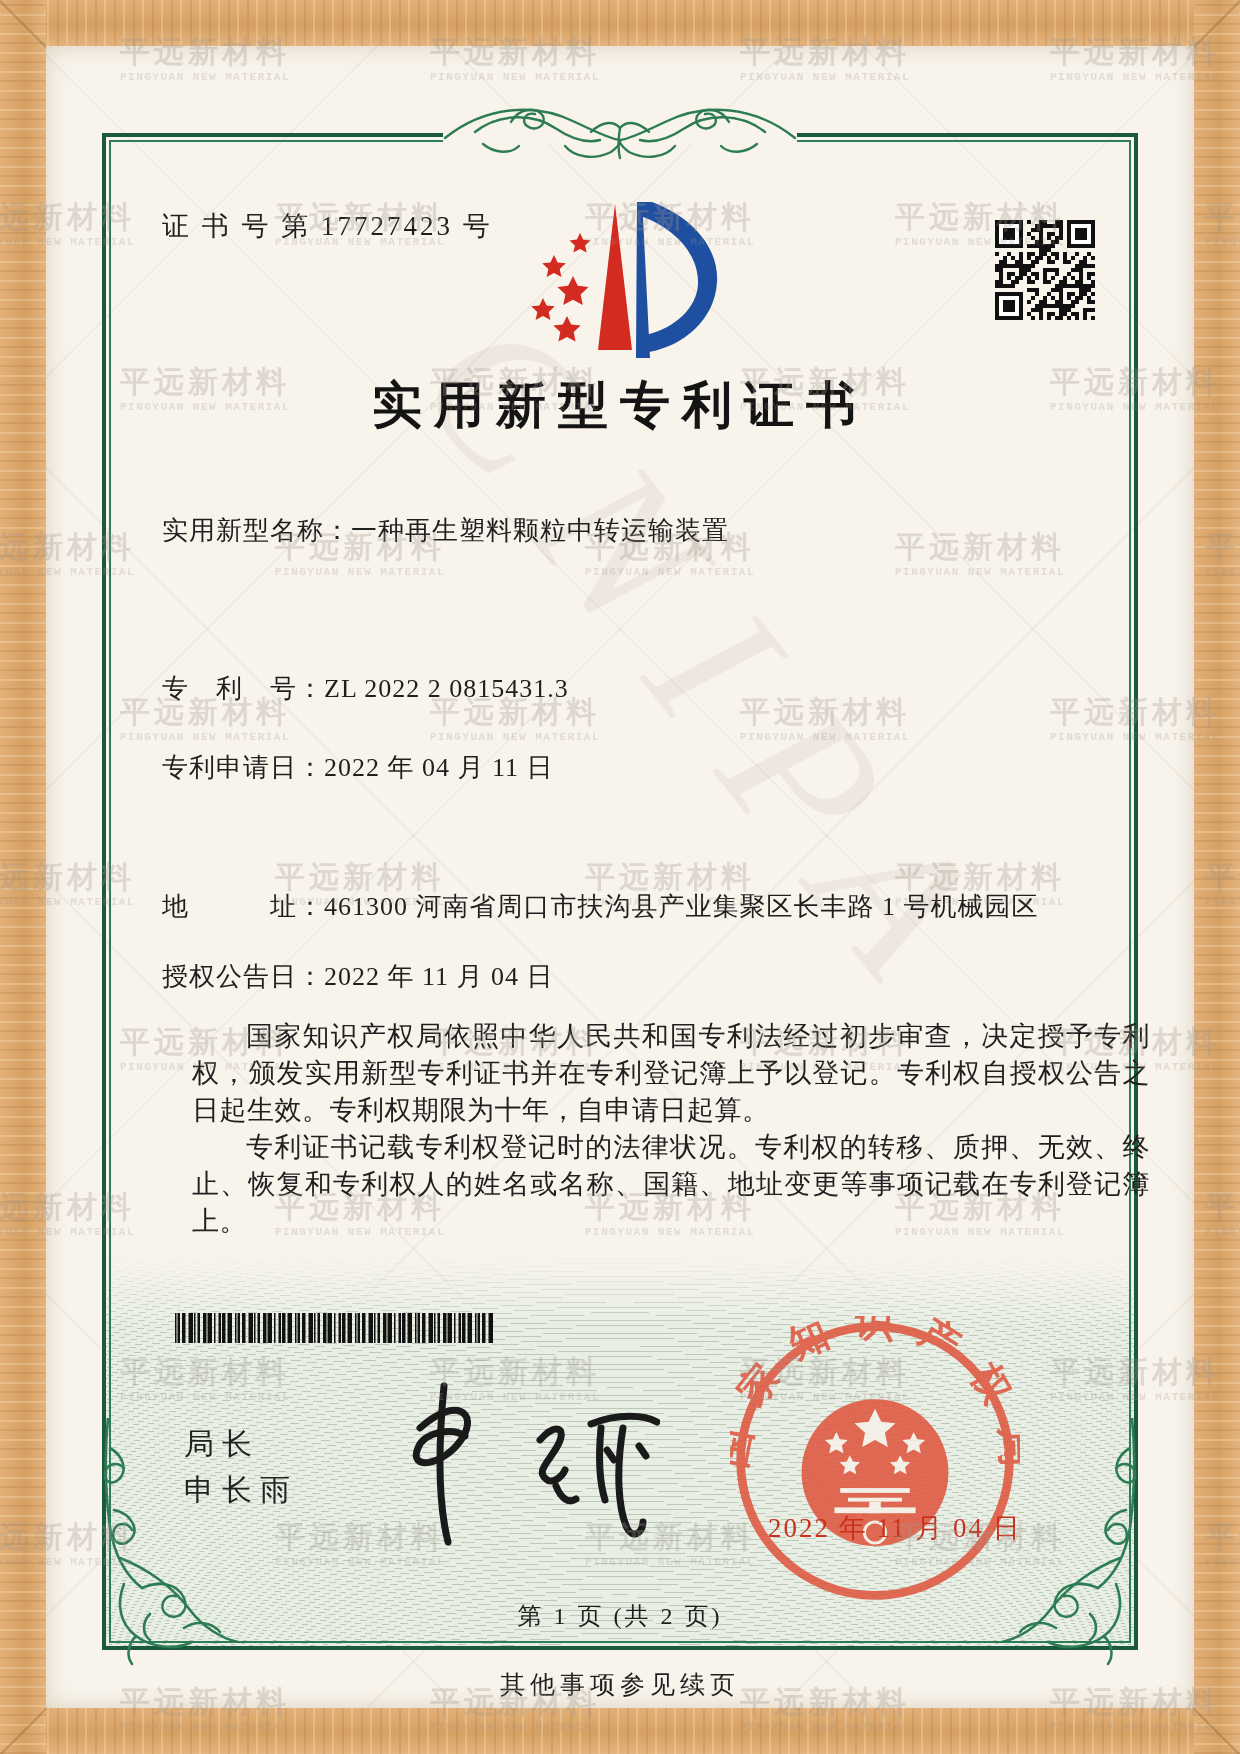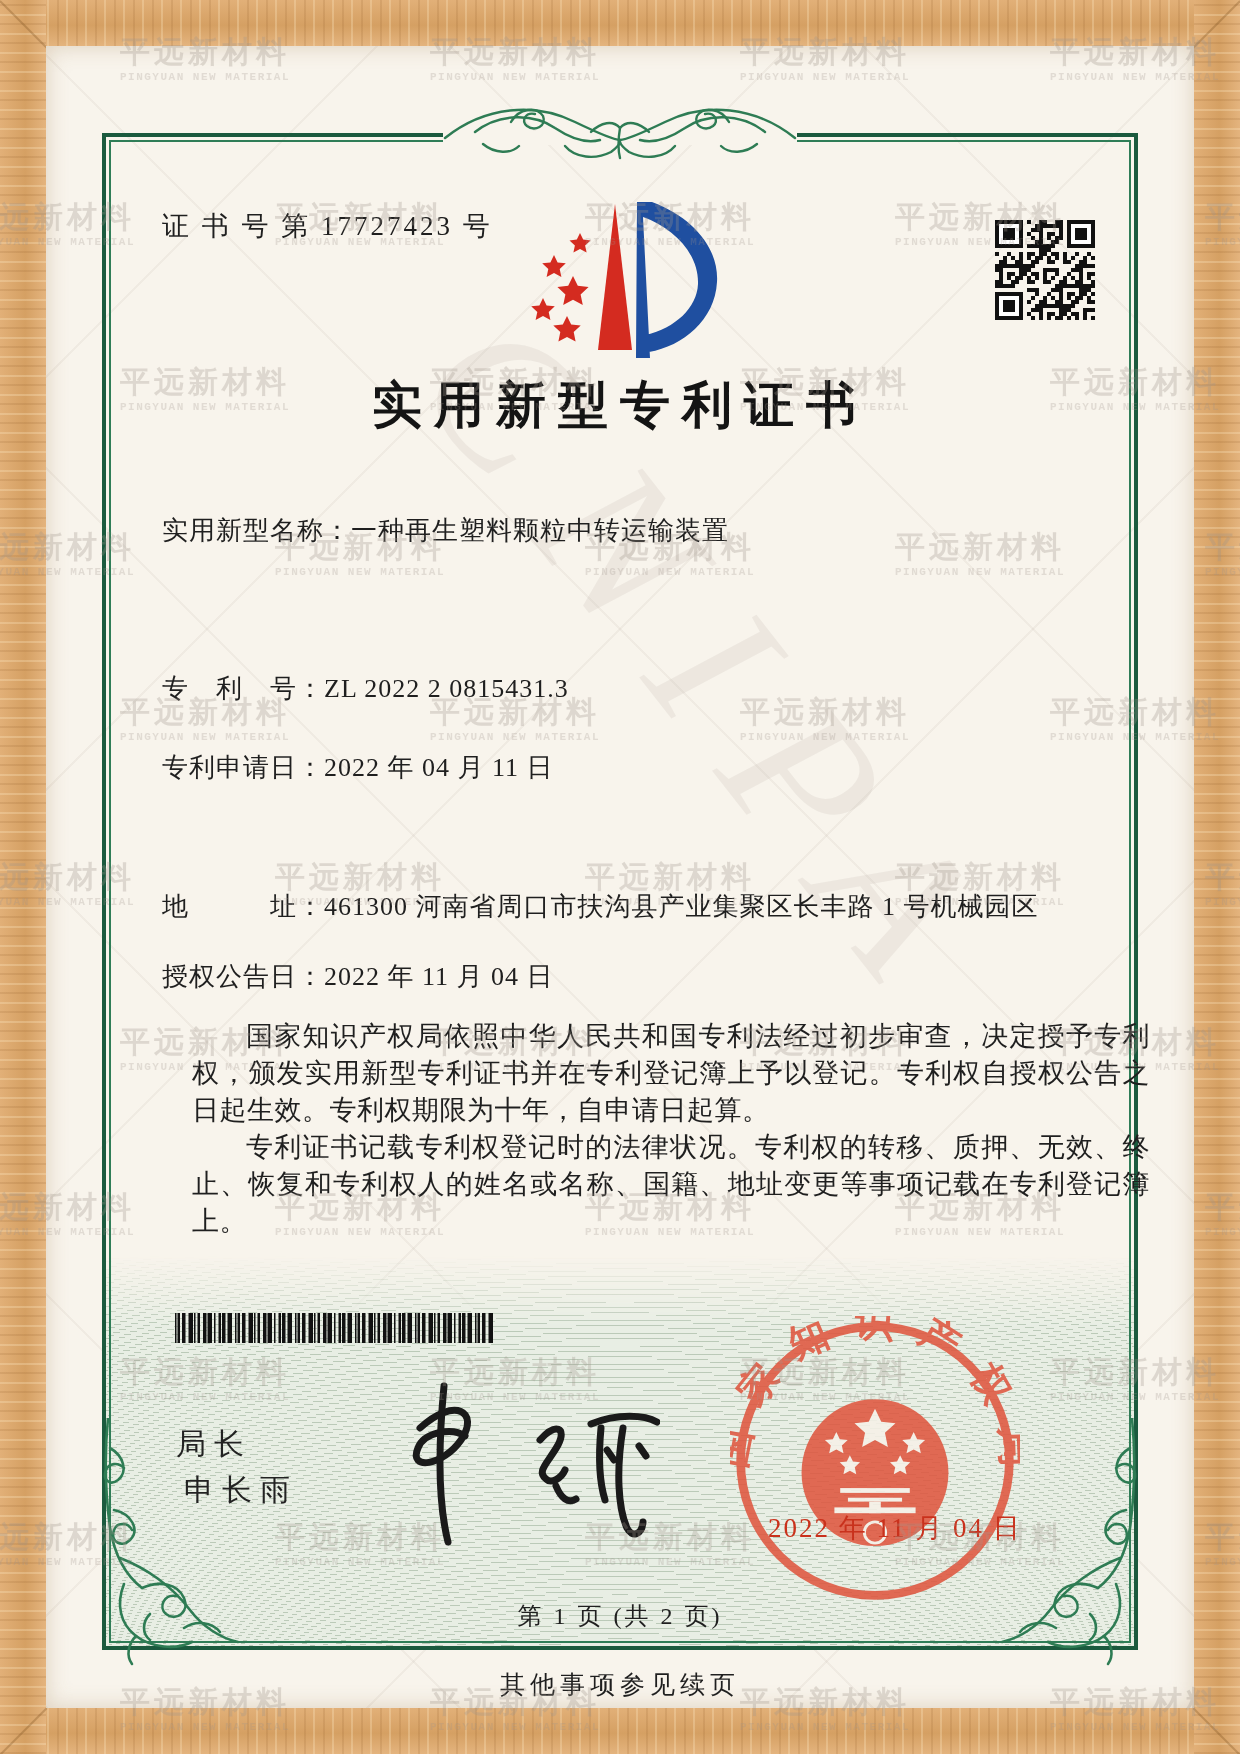--- a/index.html
+++ b/index.html
@@ -47,21 +47,21 @@
   .cert-no{left:162px;top:208px;font-size:27px;letter-spacing:3px;}
   .doc-title{left:0;top:372px;width:100%;text-align:center;font-size:50px;font-weight:700;
     letter-spacing:12px;color:#141414;}
   .row{left:162px;width:1000px;font-size:26px;letter-spacing:1px;line-height:38px;}
   .row .lbl{display:inline-block;vertical-align:top;}
   .row .val{display:inline-block;vertical-align:top;max-width:770px;text-align:right;}
   .grant2{position:absolute;left:478px;top:0;white-space:nowrap;}
   .paras{left:148px;top:1018px;width:958px;font-size:27px;line-height:37px;
     letter-spacing:.5px;text-align:justify;margin-left:44px;}
   .paras p{margin:0;text-indent:2em;}
-  .director-title{left:176px;top:1424px;font-family:"Liberation Sans","DejaVu Sans",sans-serif;
+  .director-title{left:184px;top:1424px;font-family:"Liberation Sans","DejaVu Sans",sans-serif;
     font-size:30px;letter-spacing:8px;color:#222;}
   .director-name{left:184px;top:1470px;font-family:"Liberation Sans","DejaVu Sans",sans-serif;
     font-size:30px;letter-spacing:8px;color:#222;}
   .seal-date{left:768px;top:1510px;font-size:27px;letter-spacing:2px;color:#c9311c;z-index:7;}
   .page-no{left:0;top:1600px;width:100%;text-align:center;font-size:24px;letter-spacing:3px;}
   .cont-note{left:0;top:1668px;width:100%;text-align:center;font-size:25px;letter-spacing:5px;}
   
   .wm-layer{position:absolute;z-index:9;inset:0;pointer-events:none;}
   .wm-tile{position:absolute;width:250px;text-align:center;line-height:1.1;
     font-family:Liberation Mono, monospace;}

